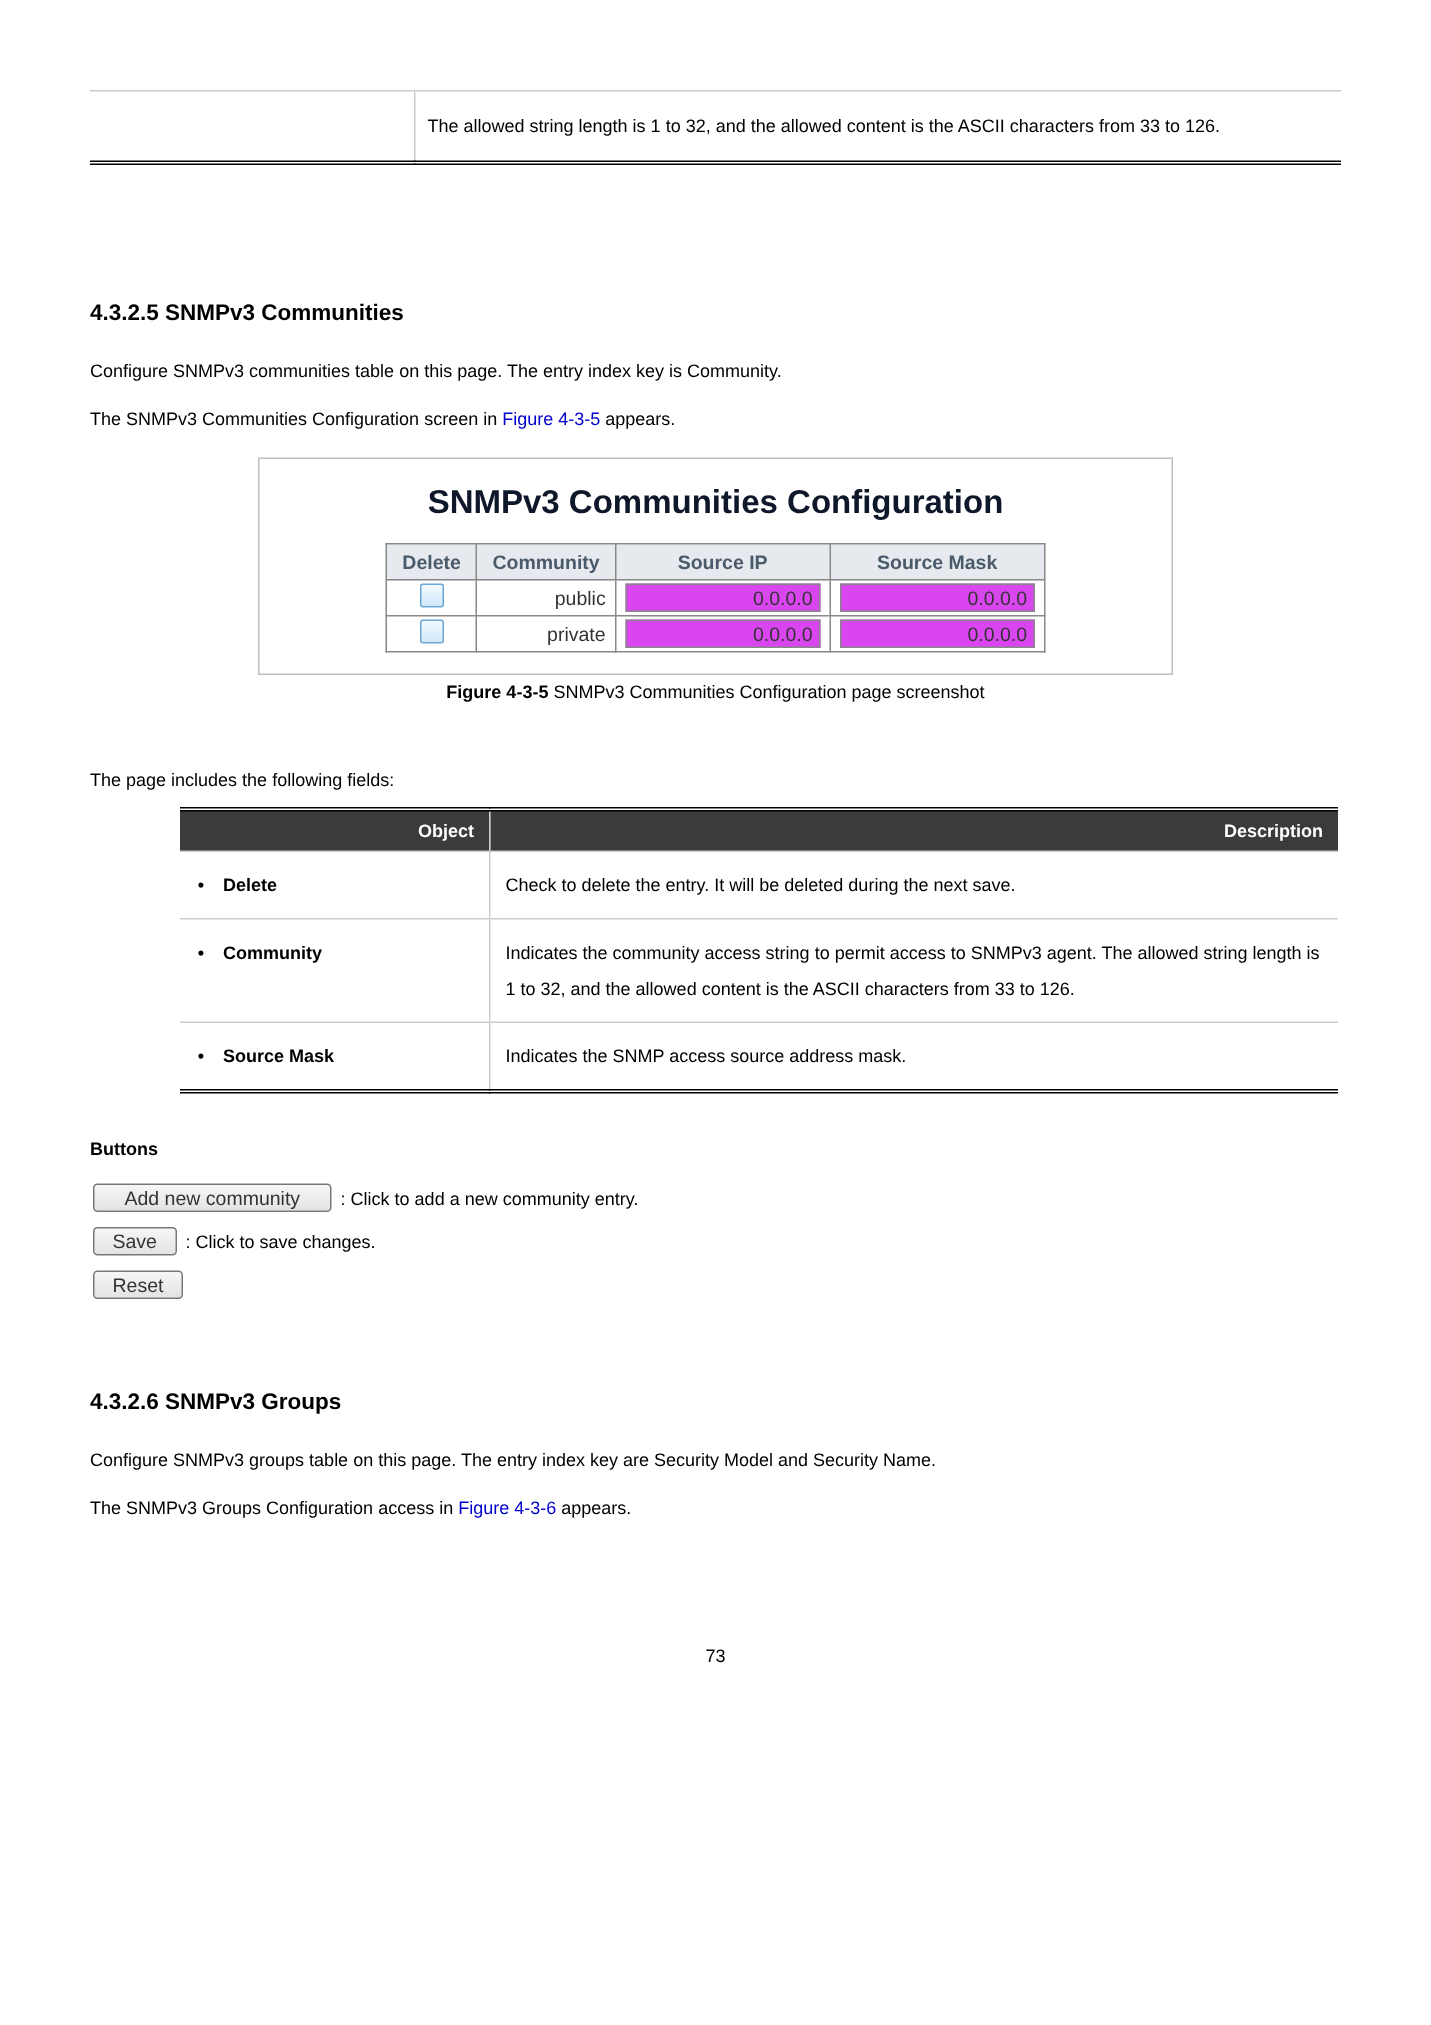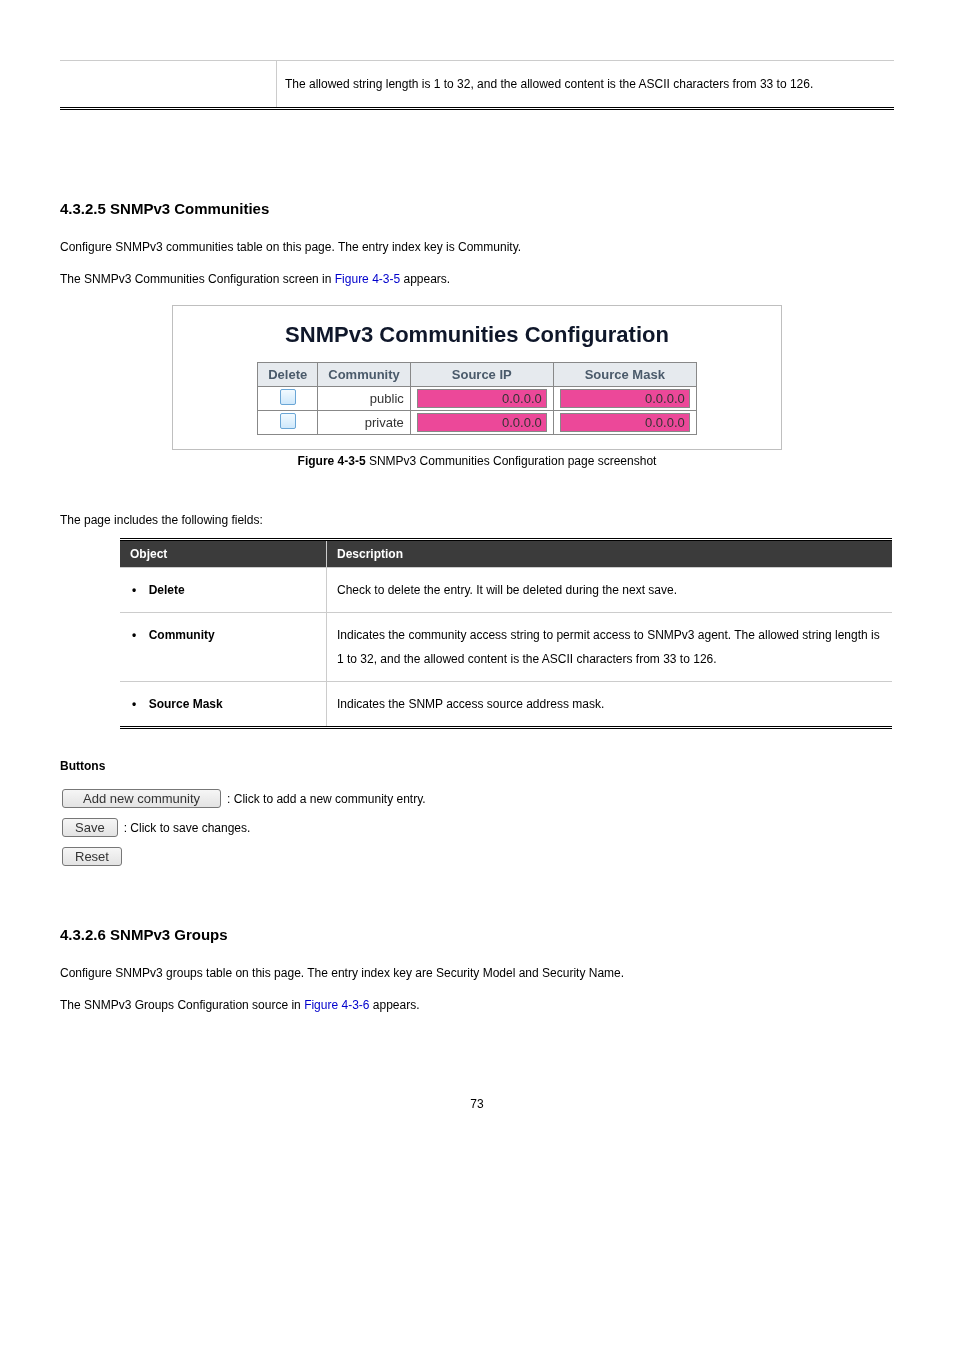--- a/index.html
+++ b/index.html
@@ -76,21 +76,21 @@
     display:inline-block;
     width:14px; height:14px;
     background: linear-gradient(#f2faff,#cfe8fb);
     border:1px solid #6aa6d6;
     border-radius:2px;
   }
   .txtbox {
     display:inline-block;
     min-width: 120px;
     border:1px solid #888;
-    background:#ec4899;
+    background:#d946ef;
     padding:1px 4px;
     font-size:13px;
     text-align:right;
     color:#333;
   }
   .btn {
     display:inline-block;
     border:1px solid #777;
     background: linear-gradient(#f6f6f6,#e3e3e3);
     border-radius:3px;
@@ -114,21 +114,21 @@
     border-collapse: collapse;
     width: 772px;
     margin-left: 60px;
     border-top: 3px double #000;
     border-bottom: 3px double #000;
   }
   .fields-table th {
     background: #3b3b3b;
     color: #fff;
     font-weight: bold;
-    text-align: left;
+    text-align: right;
     padding: 6px 10px;
     border-right: 1px solid #ccc;
   }
   .fields-table th:last-child { border-right: none; }
   .fields-table td {
     border-top: 1px solid #ccc;
     padding: 10px 10px;
     vertical-align: top;
     line-height: 2.0;
   }
@@ -241,16 +241,16 @@
 </div>
 <div class="button-desc-row" style="margin-bottom:60px;">
   <span class="btn">Reset</span>
 </div>
 
 <div class="section-heading">
   <span>4.3.2.6</span> <span>SNMPv3 Groups</span>
 </div>
 <div class="para">Configure SNMPv3 groups table on this page. The entry index key are Security Model and Security Name.</div>
 <div class="para">
-  <span>The SNMPv3 Groups Configuration source in </span><span class="link">Figure 4-3-6</span><span> appears.</span>
+  <span>The SNMPv3 Groups Configuration access in </span><span class="link">Figure 4-3-6</span><span> appears.</span>
 </div>
 
 <div class="page-number">73</div>
 
 </body></html>

